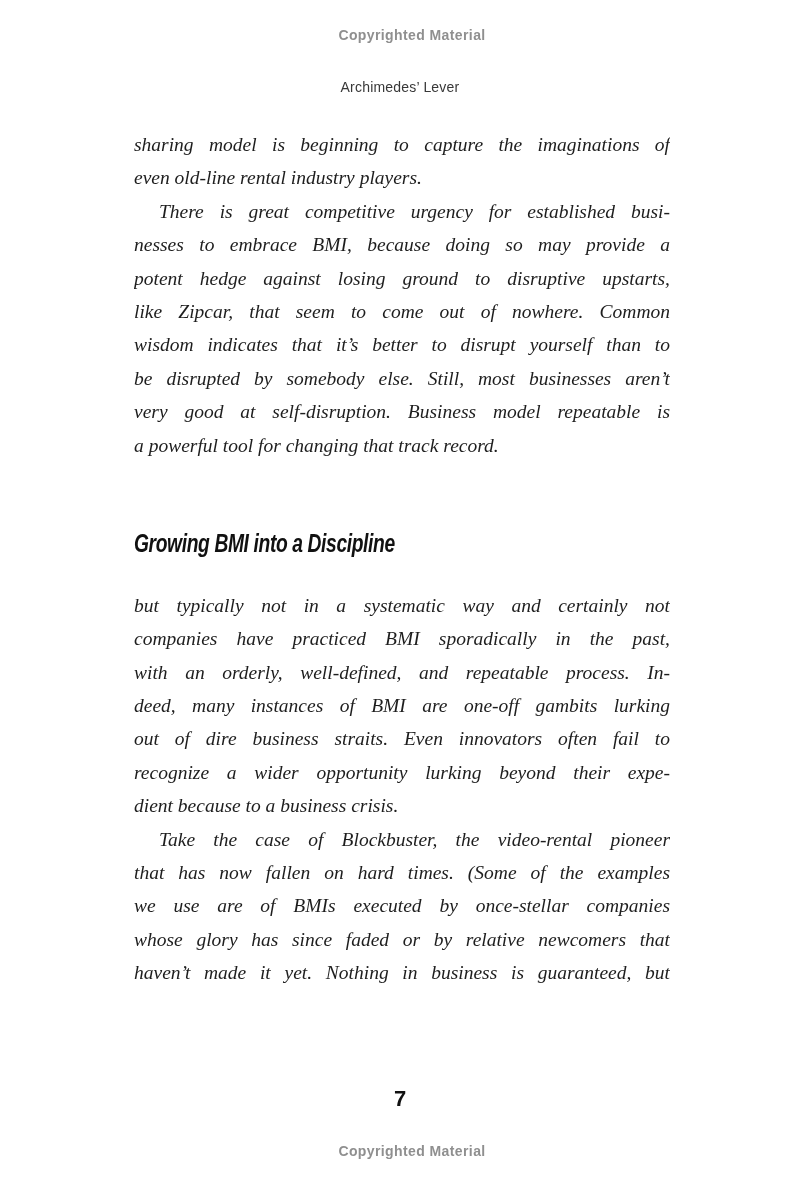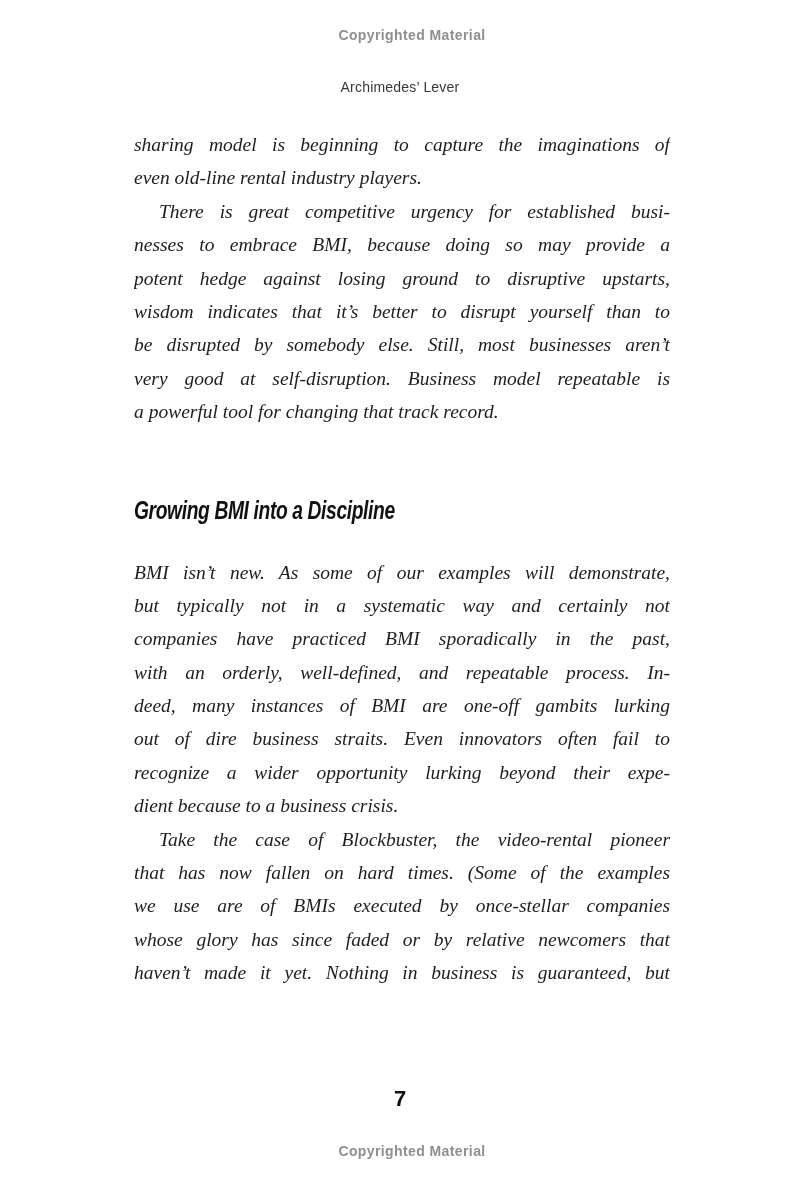--- a/index.html
+++ b/index.html
@@ -93,28 +93,28 @@
 
   <div class="body-block">
     <div class="paragraph">
         <div class="tline">sharing model is beginning to capture the imaginations of</div>
         <div class="tline endline">even old-line rental industry players.</div>
       </div>
     <div class="paragraph">
         <div class="tline indent">There is great competitive urgency for established busi-</div>
         <div class="tline">nesses to embrace BMI, because doing so may provide a</div>
         <div class="tline">potent hedge against losing ground to disruptive upstarts,</div>
+        <div class="tline">like Zipcar, that seem to come out of nowhere. Common</div>
         <div class="tline">wisdom indicates that it’s better to disrupt yourself than to</div>
         <div class="tline">be disrupted by somebody else. Still, most businesses aren’t</div>
         <div class="tline">very good at self-disruption. Business model repeatable is</div>
         <div class="tline endline">a powerful tool for changing that track record.</div>
       </div>
     <h2 class="section-heading">Growing BMI into a Discipline</h2>
     <div class="paragraph">
-        <div class="tline">BMI isn’t new. As some of our examples will demonstrate,</div>
         <div class="tline">but typically not in a systematic way and certainly not</div>
         <div class="tline">companies have practiced BMI sporadically in the past,</div>
         <div class="tline">with an orderly, well-defined, and repeatable process. In-</div>
         <div class="tline">deed, many instances of BMI are one-off gambits lurking</div>
         <div class="tline">out of dire business straits. Even innovators often fail to</div>
         <div class="tline">recognize a wider opportunity lurking beyond their expe-</div>
         <div class="tline endline">dient because to a business crisis.</div>
       </div>
     <div class="paragraph">
         <div class="tline indent">Take the case of Blockbuster, the video-rental pioneer</div>

